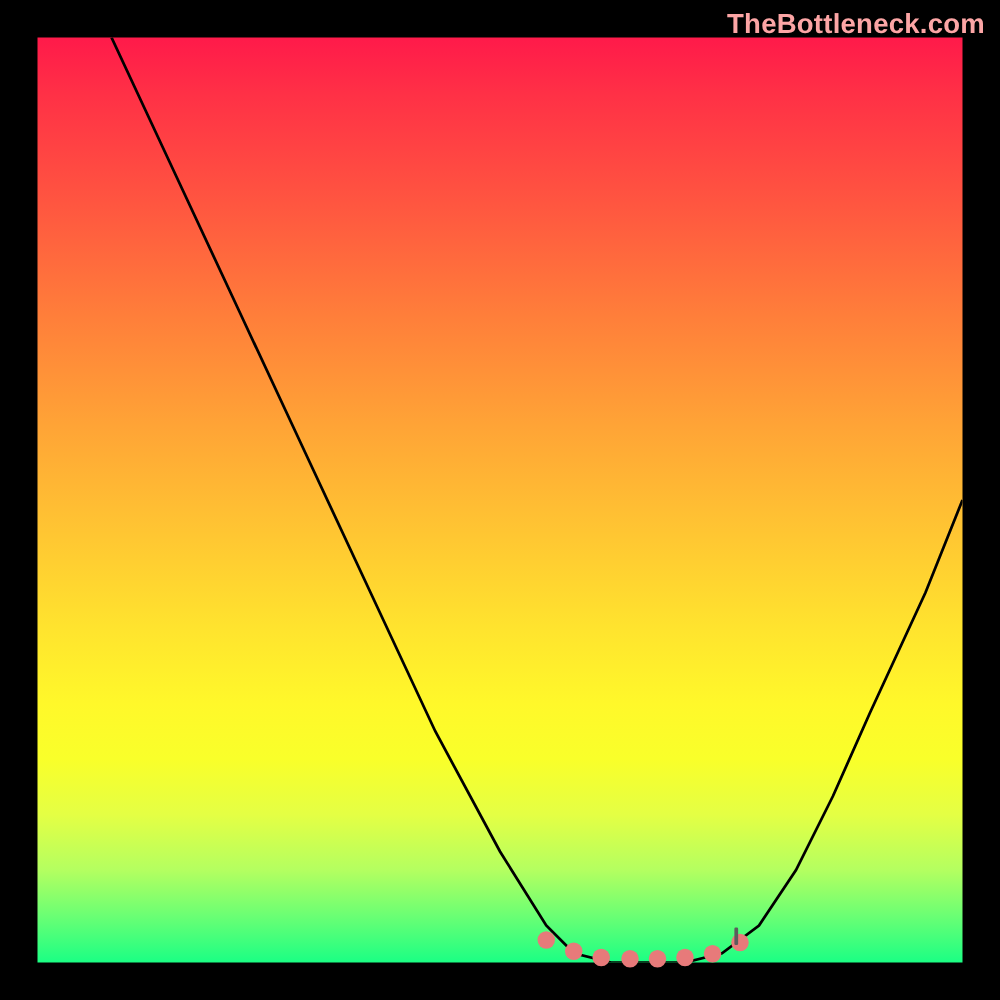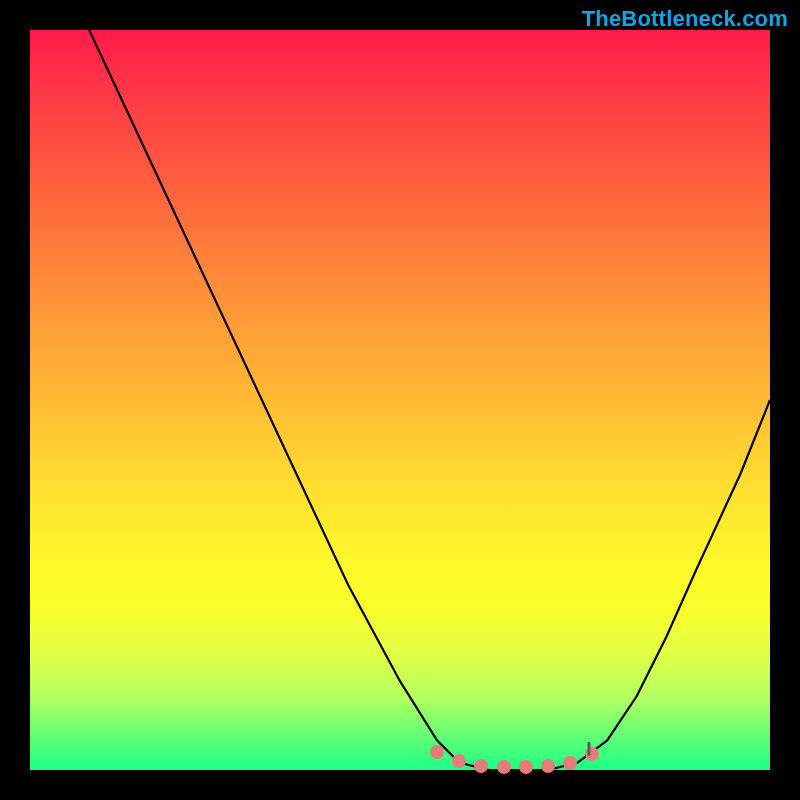--- a/index.html
+++ b/index.html
@@ -10,21 +10,21 @@
     height: 800px;
     background: #000;
   }
   .watermark {
     position: absolute;
     top: 6px;
     right: 12px;
     font-family: Arial, Helvetica, sans-serif;
     font-size: 22px;
     font-weight: 600;
-    color: #0ea5e9;
+    color: #fca5a5;
     letter-spacing: 0.2px;
   }
   .plot {
     position: absolute;
     left: 30px;
     top: 30px;
     width: 740px;
     height: 740px;
   }
   .gradient-bg {

